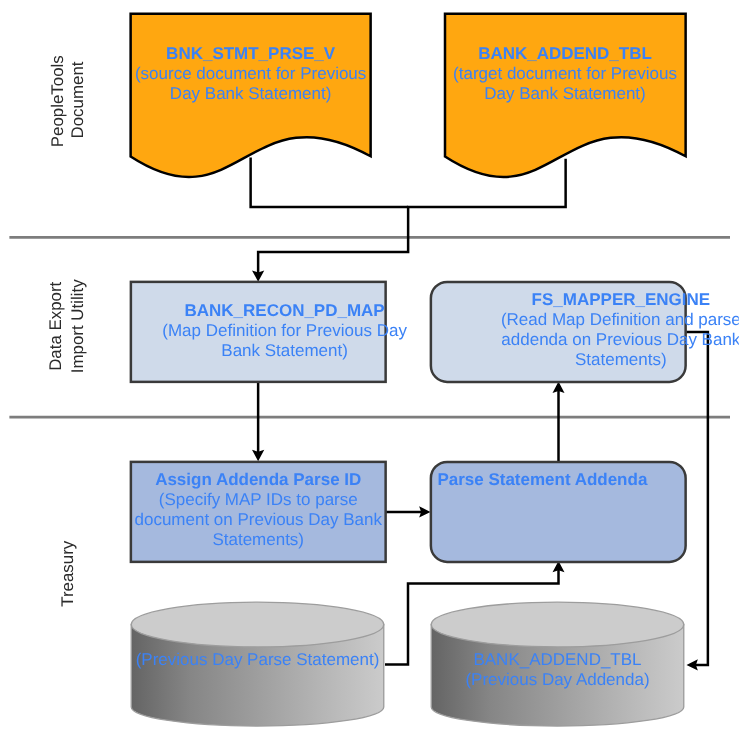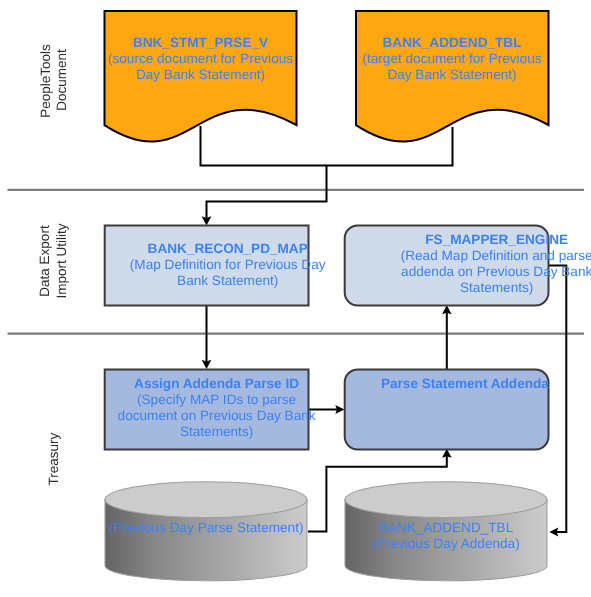--- a/index.html
+++ b/index.html
@@ -82,20 +82,20 @@
 
   <div class="nodetext" style="left:104.5px;top:35.4px;width:192px;"><span class="nodetitle">BNK_STMT_PRSE_V</span><span class="nodebody">(source document for Previous
 Day Bank Statement)</span></div>
   <div class="nodetext" style="left:356px;top:35.4px;width:192px;"><span class="nodetitle">BANK_ADDEND_TBL</span><span class="nodebody">(target document for Previous
 Day Bank Statement)</span></div>
   <div class="nodetext" style="left:104.7px;top:240.6px;width:246px;"><span class="nodetitle">BANK_RECON_PD_MAP</span><span class="nodebody">(Map Definition for Previous Day
 Bank Statement)</span></div>
   <div class="nodetext" style="left:344.7px;top:232.4px;width:212px;padding-left:46px;"><span class="nodetitle">FS_MAPPER_ENGINE</span><span class="nodebody">(Read Map Definition and parse
 addenda on Previous Day Bank
 Statements)</span></div>
-  <div class="nodetext" style="left:104.7px;top:376.0px;width:203.8px;padding-left:10px;"><span class="nodetitle">Assign Addenda Parse ID</span><span class="nodebody">(Specify MAP IDs to parse
+  <div class="nodetext" style="left:104.7px;top:376.0px;width:203.8px;"><span class="nodetitle">Assign Addenda Parse ID</span><span class="nodebody">(Specify MAP IDs to parse
 document on Previous Day Bank
 Statements)</span></div>
-  <div class="nodetext" style="left:363px;top:376.0px;width:203.8px;"><span class="nodetitle">Parse Statement Addenda</span></div>
+  <div class="nodetext" style="left:332px;top:376.0px;width:203.8px;"><span class="nodetitle">Parse Statement Addenda</span></div>
   <div class="nodetext" style="left:96px;top:520.0px;width:220px;"><span class="nodebody">(Previous Day Parse Statement)</span></div>
   <div class="nodetext" style="left:336px;top:520.0px;width:220px;"><span class="nodeline">BANK_ADDEND_TBL</span><span class="nodebody">(Previous Day Addenda)</span></div>
 
 </div>
 
 </body></html>

